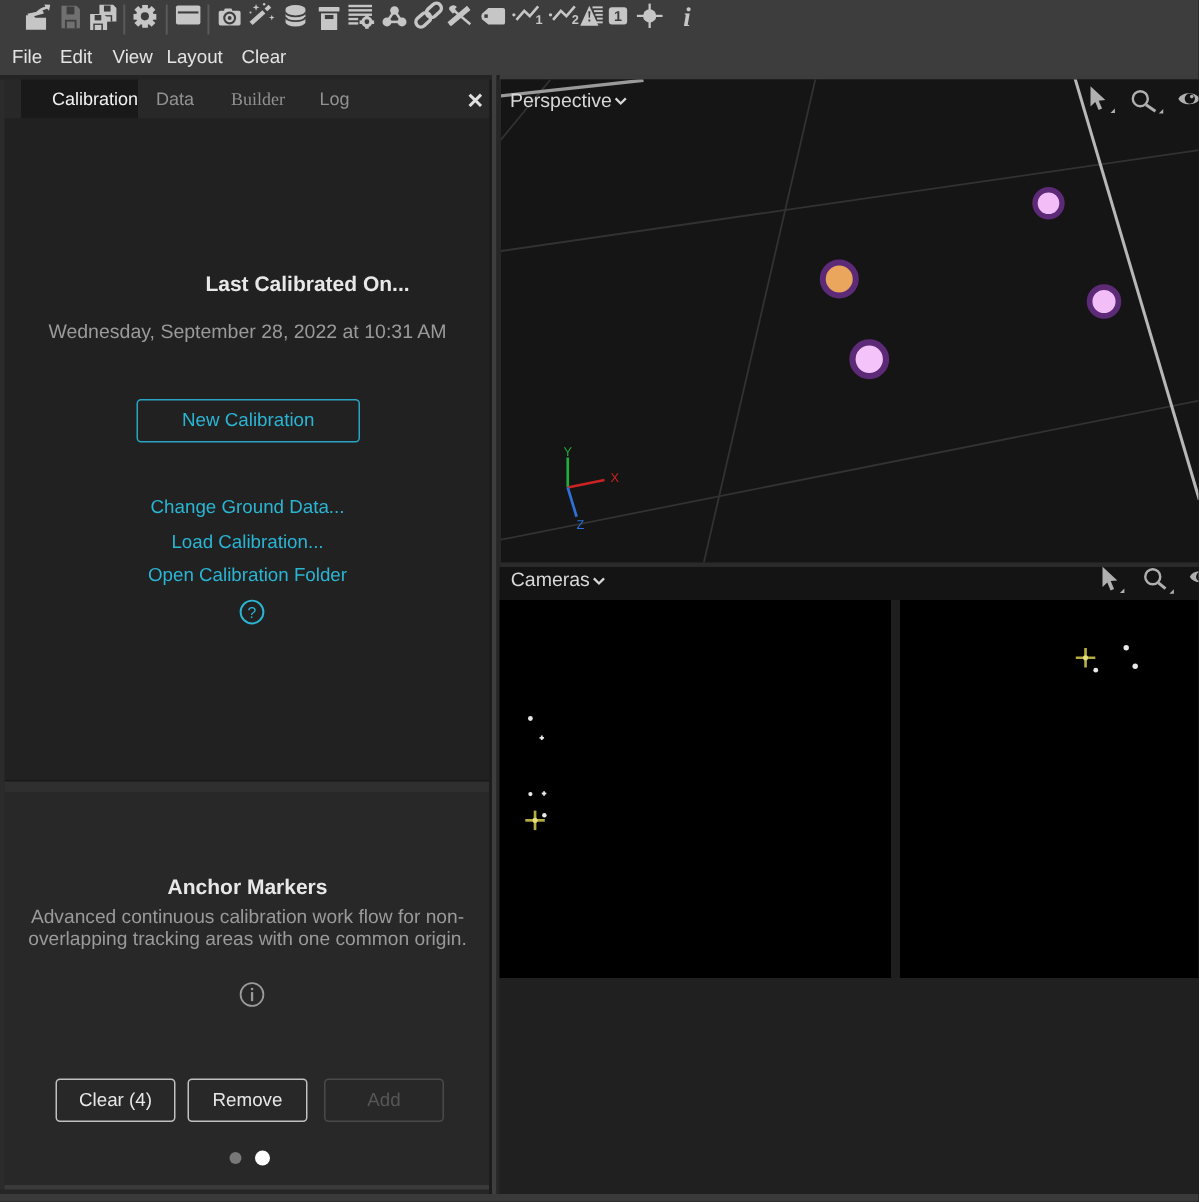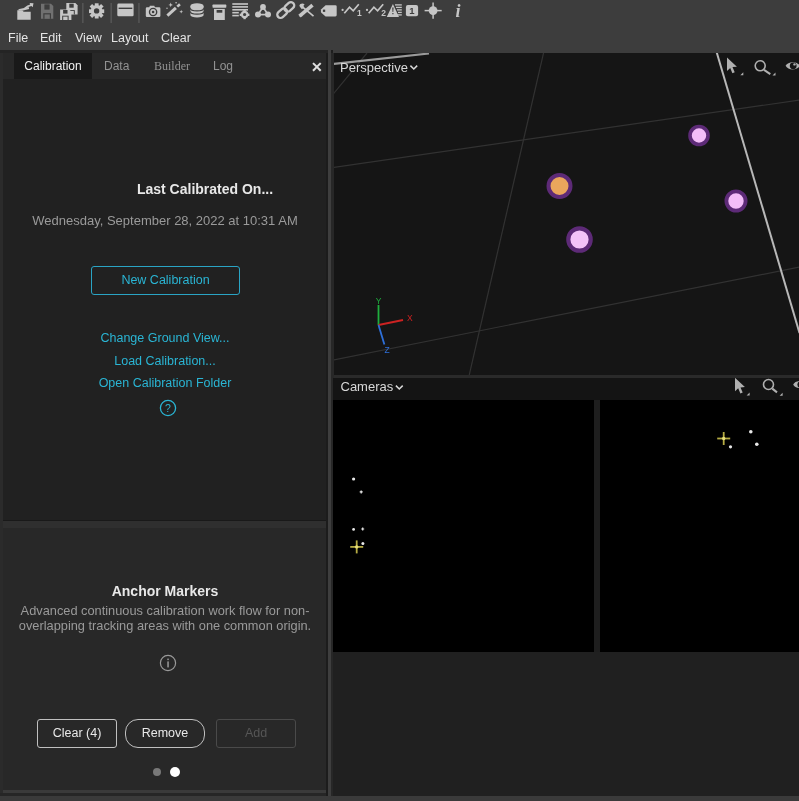--- a/index.html
+++ b/index.html
@@ -3,21 +3,21 @@
 <meta charset="utf-8">
 <style>
   html,body{margin:0;padding:0;width:799px;height:801px;overflow:hidden;
     background:#1e1e1e;font-family:"Liberation Sans",sans-serif;}
   .abs{position:absolute;}
   #topbar{left:0;top:0;width:799px;height:50px;background:#3d3d3d;}
   .menu{top:31px;font-size:12.5px;color:#e4e4e4;}
   #leftpanel{left:0;top:50px;width:330px;height:746px;background:#262626;}
   #tabstrip{left:0;top:53px;width:330px;height:26px;background:#282828;}
   #activetab{left:14px;top:53px;width:78px;height:26px;background:#191919;
-     color:#f2f2f2;font-size:12px;text-align:center;line-height:26px;}
+     color:#f2f2f2;font-size:12px;text-align:right;line-height:26px;}
   .tab{top:53px;height:26px;line-height:26px;color:#929292;font-size:12px;}
   #sec1{left:3px;top:79px;width:323px;height:441px;background:#212121;}
   #divider{left:3px;top:520px;width:323px;height:7px;background:#2f2f2f;border-top:1px solid #191919;}
   #sec2{left:3px;top:528px;width:323px;height:262px;background:#282828;}
   #leftborder{left:0;top:53px;width:3px;height:740px;background:#2b2b2b;}
   #botborder{left:3px;top:790px;width:324px;height:3px;background:#3a3a3a;}
   #vsep{left:328px;top:50px;width:3px;height:746px;background:#3e3e3e;}
   #rtopstrip{left:333px;top:50px;width:466px;height:3px;background:#3c3c3c;}
   #viewport{left:334px;top:53px;width:465px;height:322px;background:#151515;}
   #vpborder{left:334px;top:375px;width:465px;height:3px;background:#2a2a2a;}
@@ -177,38 +177,38 @@
 <div class="abs" id="sec1"></div>
 <div class="abs" id="divider"></div>
 <div class="abs" id="sec2"></div>
 <div class="abs" id="leftborder"></div>
 <div class="abs" id="botborder"></div>
 
 <div class="abs ctr" style="top:181px;color:#e8e8e8;font-size:14px;font-weight:bold;padding-left:40px;">Last Calibrated On...</div>
 <div class="abs ctr" style="top:213px;color:#9a9a9a;font-size:13px;">Wednesday, September 28, 2022 at 10:31 AM</div>
 <div class="abs" style="left:91px;top:266px;width:147px;height:27px;border:1px solid #2aa4c4;
   border-radius:3px;color:#2ab5d4;font-size:12.5px;text-align:center;line-height:27px;">New Calibration</div>
-<div class="abs ctr cyan" style="top:331px;font-size:12.5px;">Change Ground View...</div>
+<div class="abs ctr cyan" style="top:331px;font-size:12.5px;">Change Ground Data...</div>
 <div class="abs ctr cyan" style="top:354px;font-size:12.5px;">Load Calibration...</div>
 <div class="abs ctr cyan" style="top:376px;font-size:12.5px;">Open Calibration Folder</div>
 <svg class="abs" style="left:159px;top:399px" width="18" height="18" viewBox="0 0 18 18">
   <circle cx="9" cy="9" r="7.6" fill="none" stroke="#2ab5d4" stroke-width="1.3"></circle>
   <text x="9" y="13" text-anchor="middle" font-size="10.5" fill="#2ab5d4" font-family="Liberation Sans">?</text>
 </svg>
 
 <div class="abs ctr" style="top:555px;color:#e8e8e8;font-size:14px;font-weight:bold;margin-top:28px;">Anchor Markers</div>
 <div class="abs ctr" style="top:603px;color:#9a9a9a;font-size:12.8px;line-height:15.3px;">Advanced continuous calibration work flow for non-<br>overlapping tracking areas with one common origin.</div>
 <svg class="abs" style="left:159px;top:654px" width="18" height="18" viewBox="0 0 18 18">
   <circle cx="9" cy="9" r="7.6" fill="none" stroke="#9a9a9a" stroke-width="1.2"></circle>
   <rect x="8.3" y="4.6" width="1.5" height="1.5" fill="#9a9a9a"></rect>
   <rect x="8.3" y="7.4" width="1.5" height="6" fill="#9a9a9a"></rect>
 </svg>
 <div class="abs" style="left:37px;top:719px;width:78px;height:27px;border:1px solid #c0c0c0;border-radius:3px;
   color:#e8e8e8;font-size:12.5px;text-align:center;line-height:27px;">Clear (4)</div>
-<div class="abs" style="left:125px;top:719px;width:78px;height:27px;border:1px solid #c0c0c0;border-radius:13px;
+<div class="abs" style="left:125px;top:719px;width:78px;height:27px;border:1px solid #c0c0c0;border-radius:3px;
   color:#e8e8e8;font-size:12.5px;text-align:center;line-height:27px;">Remove</div>
 <div class="abs" style="left:216px;top:719px;width:78px;height:27px;border:1px solid #4a4a4a;border-radius:3px;
   color:#565656;font-size:12.5px;text-align:center;line-height:27px;">Add</div>
 <div class="abs" style="left:153px;top:768px;width:8px;height:8px;border-radius:50%;background:#787878;"></div>
 <div class="abs" style="left:170px;top:767px;width:10px;height:10px;border-radius:50%;background:#ffffff;"></div>
 
 <div class="abs" style="left:326px;top:53px;width:2px;height:743px;background:#1c1c1c;"></div>
 <div class="abs" id="vsep"></div>
 <div class="abs" style="left:331px;top:53px;width:3px;height:743px;background:#272727;"></div>
 <div class="abs" id="rtopstrip"></div>

